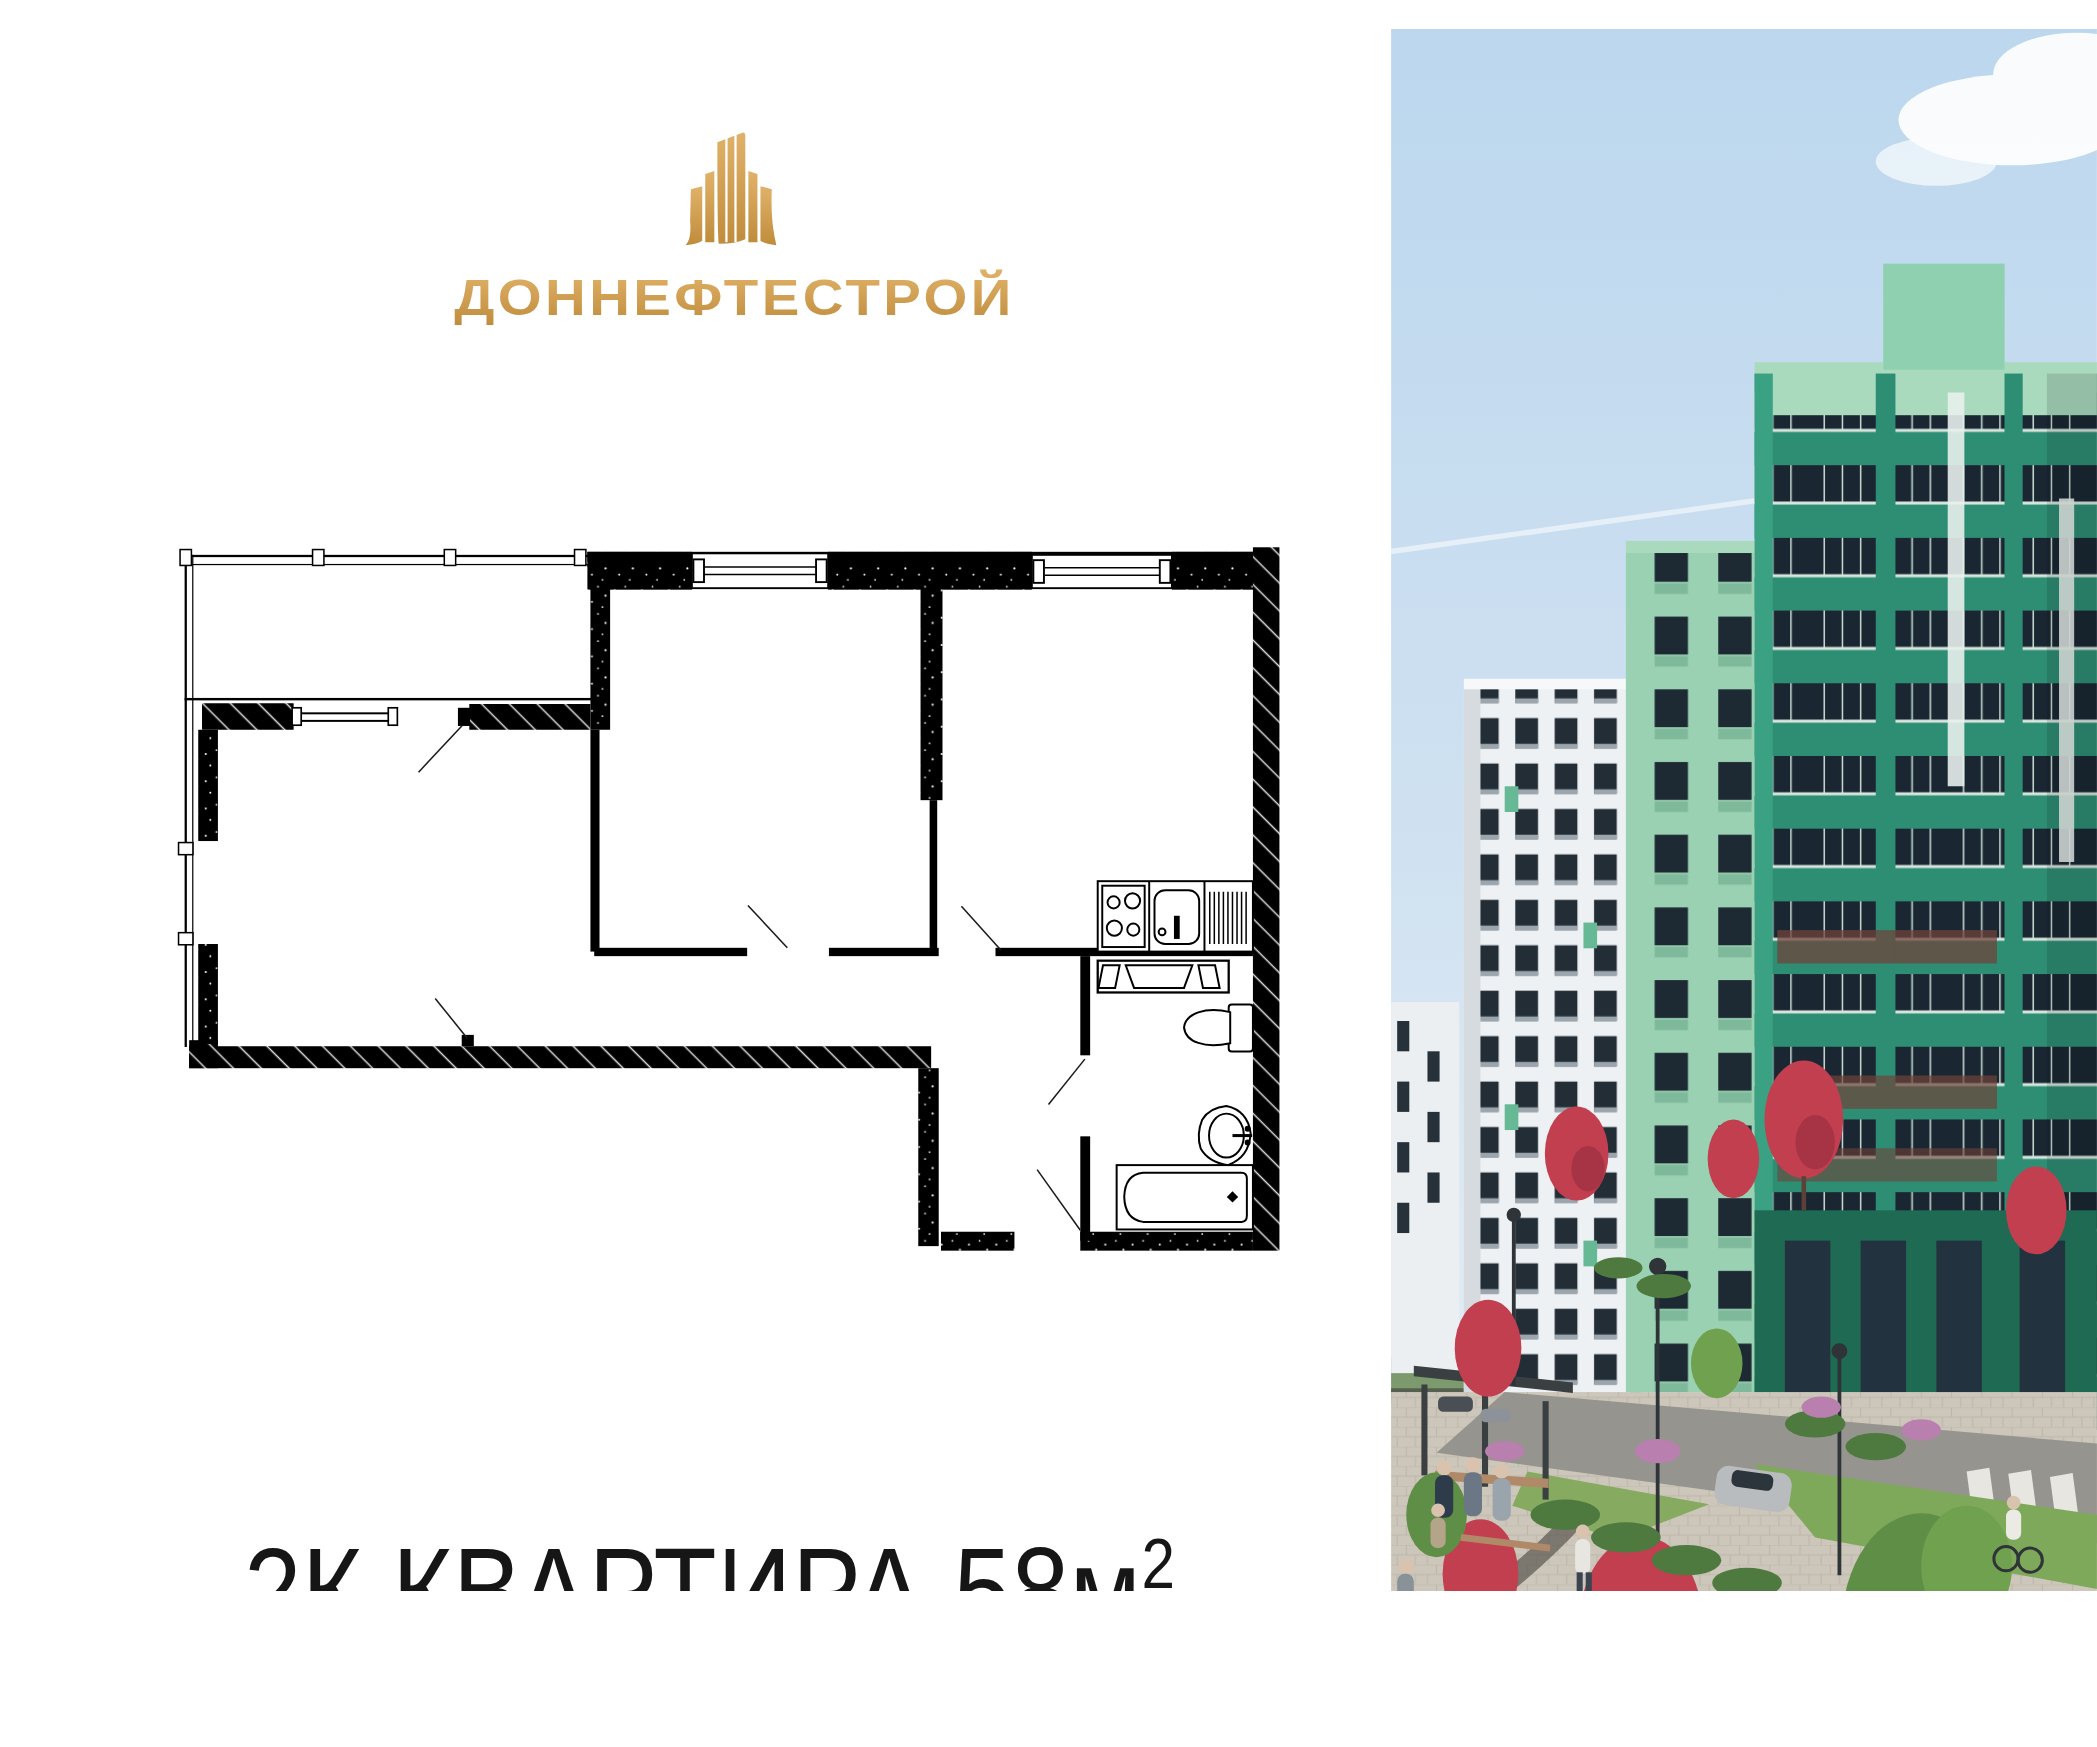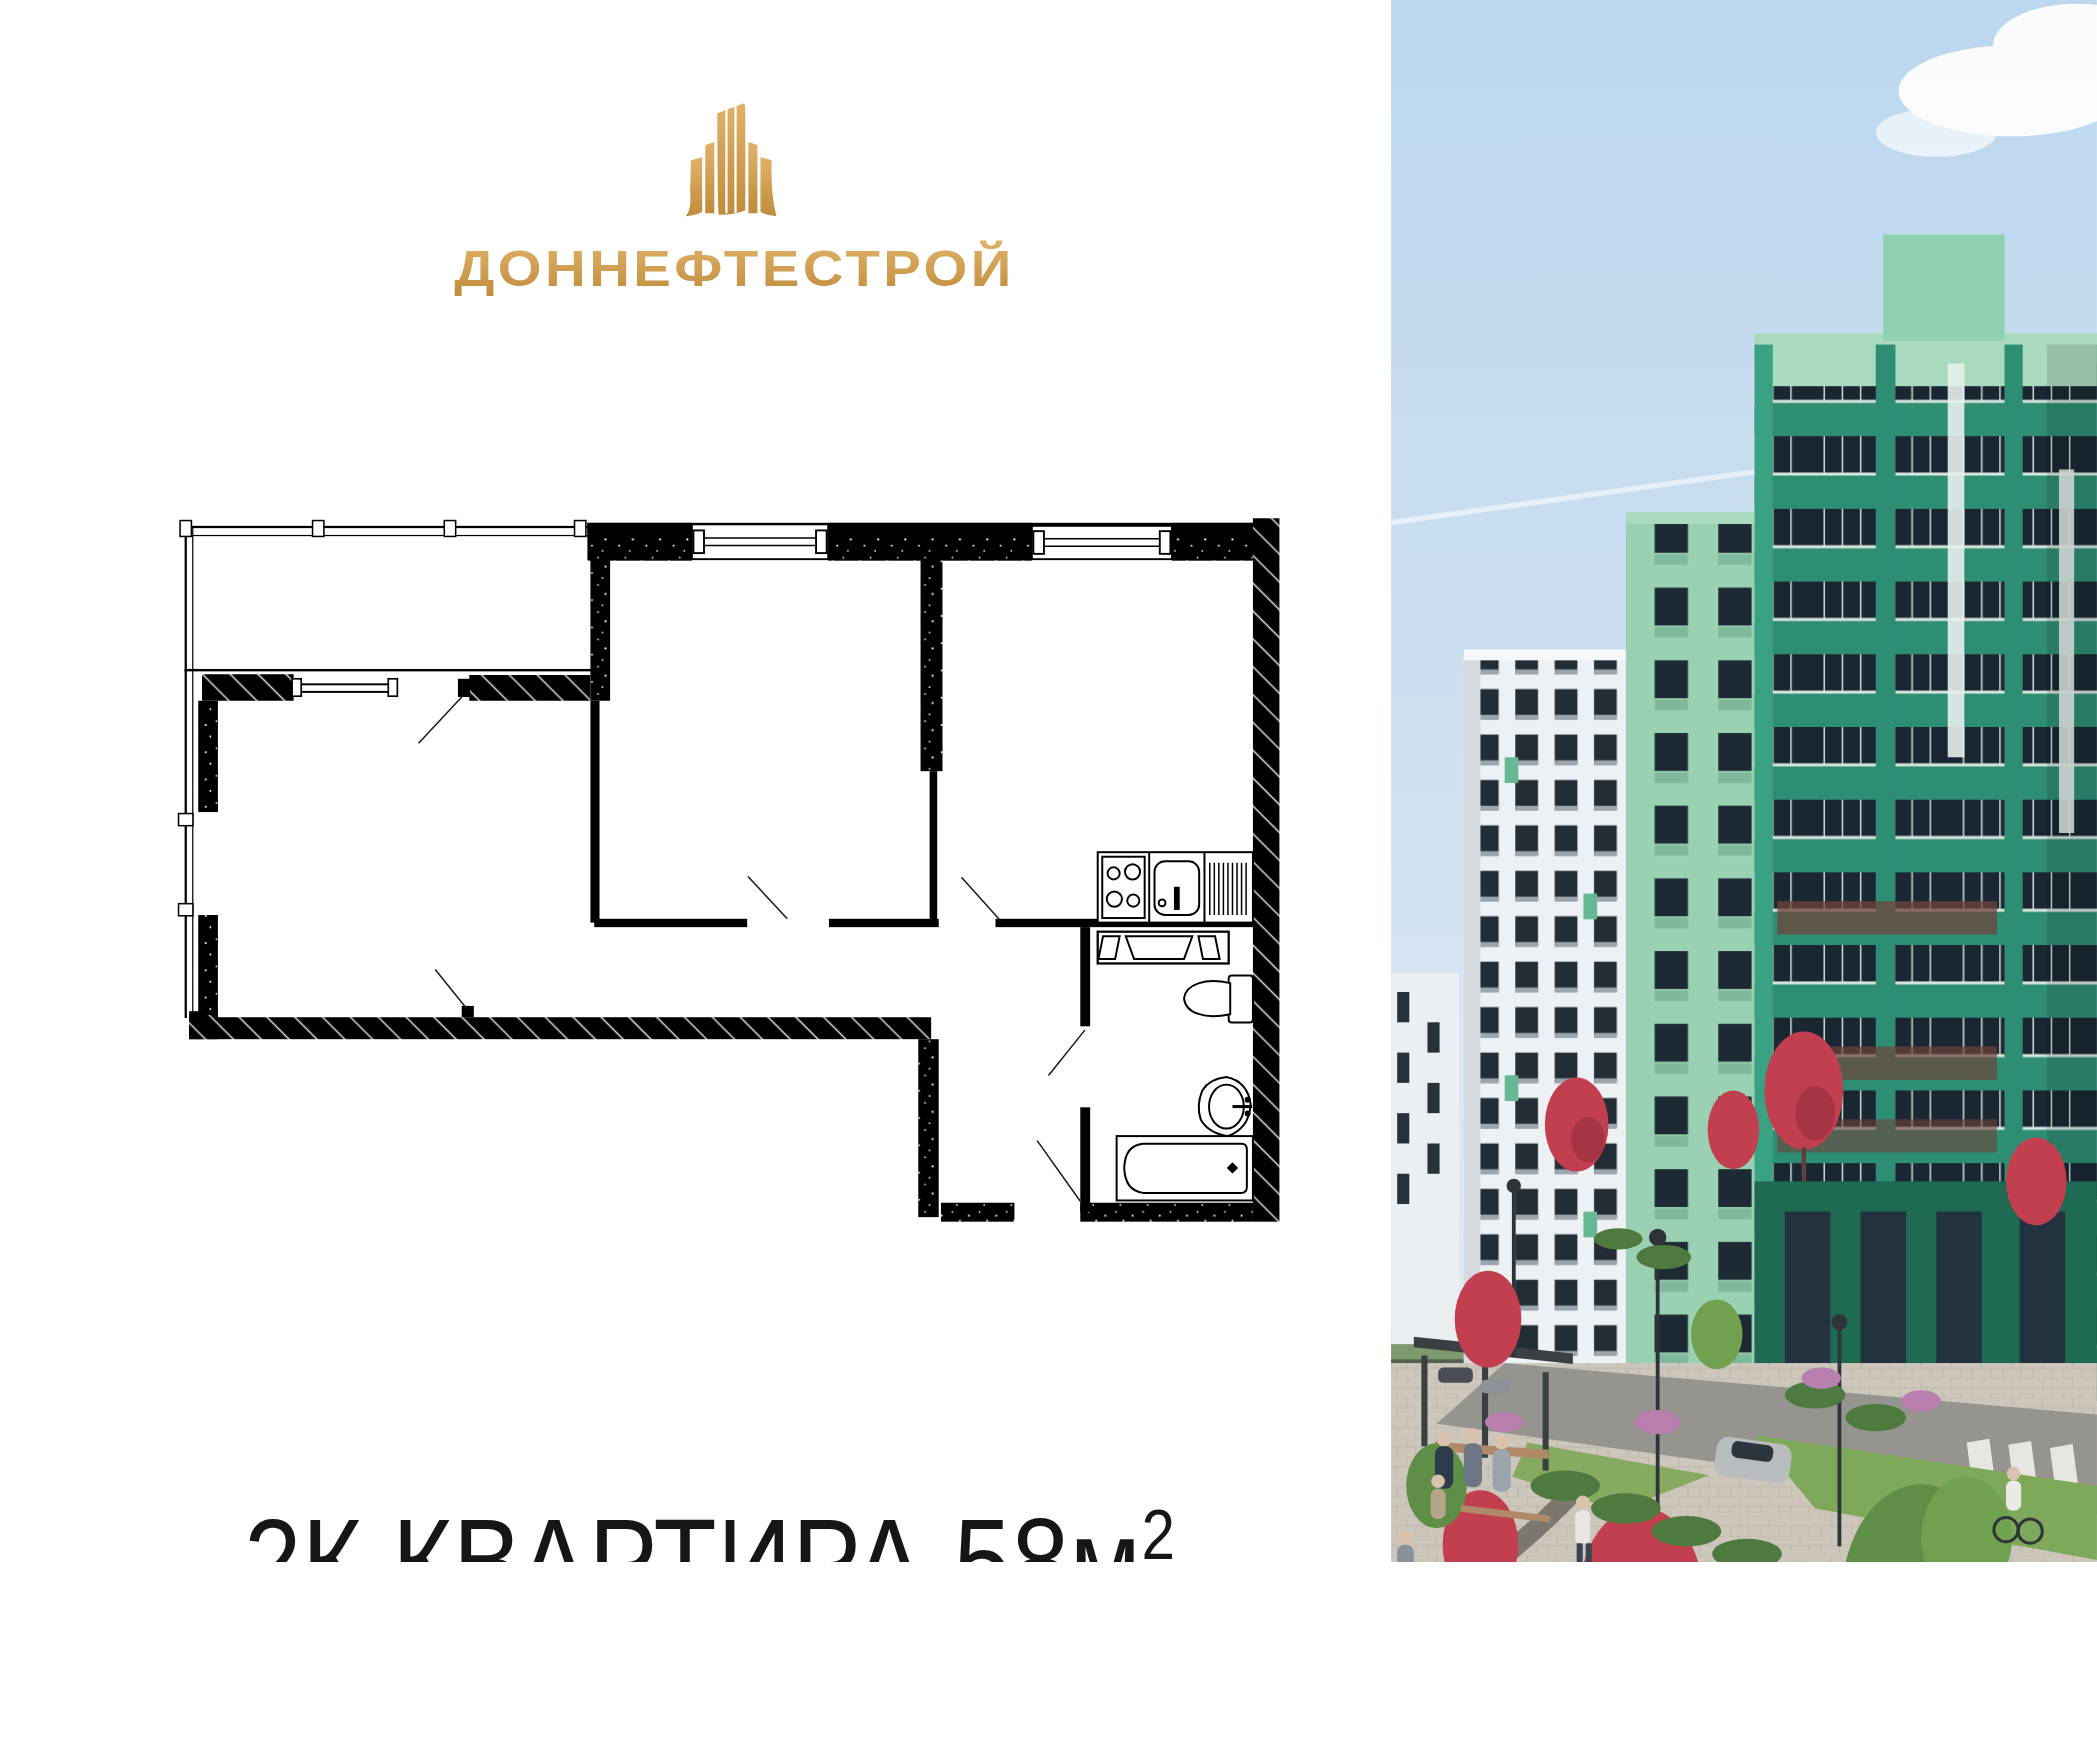--- a/index.html
+++ b/index.html
@@ -1,17 +1,17 @@
 <!DOCTYPE html>
 <html style="font-size:12px"><head>
 <meta charset="utf-8">
 <style>
   html,body{margin:0;padding:0;background:#ffffff;}
   .page{position:relative;width:2097px;height:1562px;background:#ffffff;overflow:hidden;
-        font-family:"Liberation Sans", sans-serif;}
+        font-family:"Liberation Sans", sans-serif;margin-top:29px;}
   .left-panel{position:absolute;left:0;top:0;width:1391px;height:1747px;background:#ffffff;}
   .logo-block{position:absolute;left:424px;top:61px;width:621px;height:356px;}
   .logo-icon{position:absolute;left:251px;top:40px;width:121px;height:126px;}
   .brand-svg{position:absolute;left:15px;top:178px;width:591px;height:61px;}
   .plan-wrap{position:absolute;left:174px;top:500px;width:1113px;height:746px;}
   .headline{position:absolute;left:244px;top:1498px;white-space:nowrap;color:#161616;
             font-size:120px;line-height:1.05;letter-spacing:0.8px;
             transform:scaleX(0.86);transform-origin:left top;}
   .headline .sup{font-size:70px;position:relative;top:-44px;letter-spacing:0;}
   .photo-panel{position:absolute;left:1391px;top:0;width:706px;height:1747px;}

